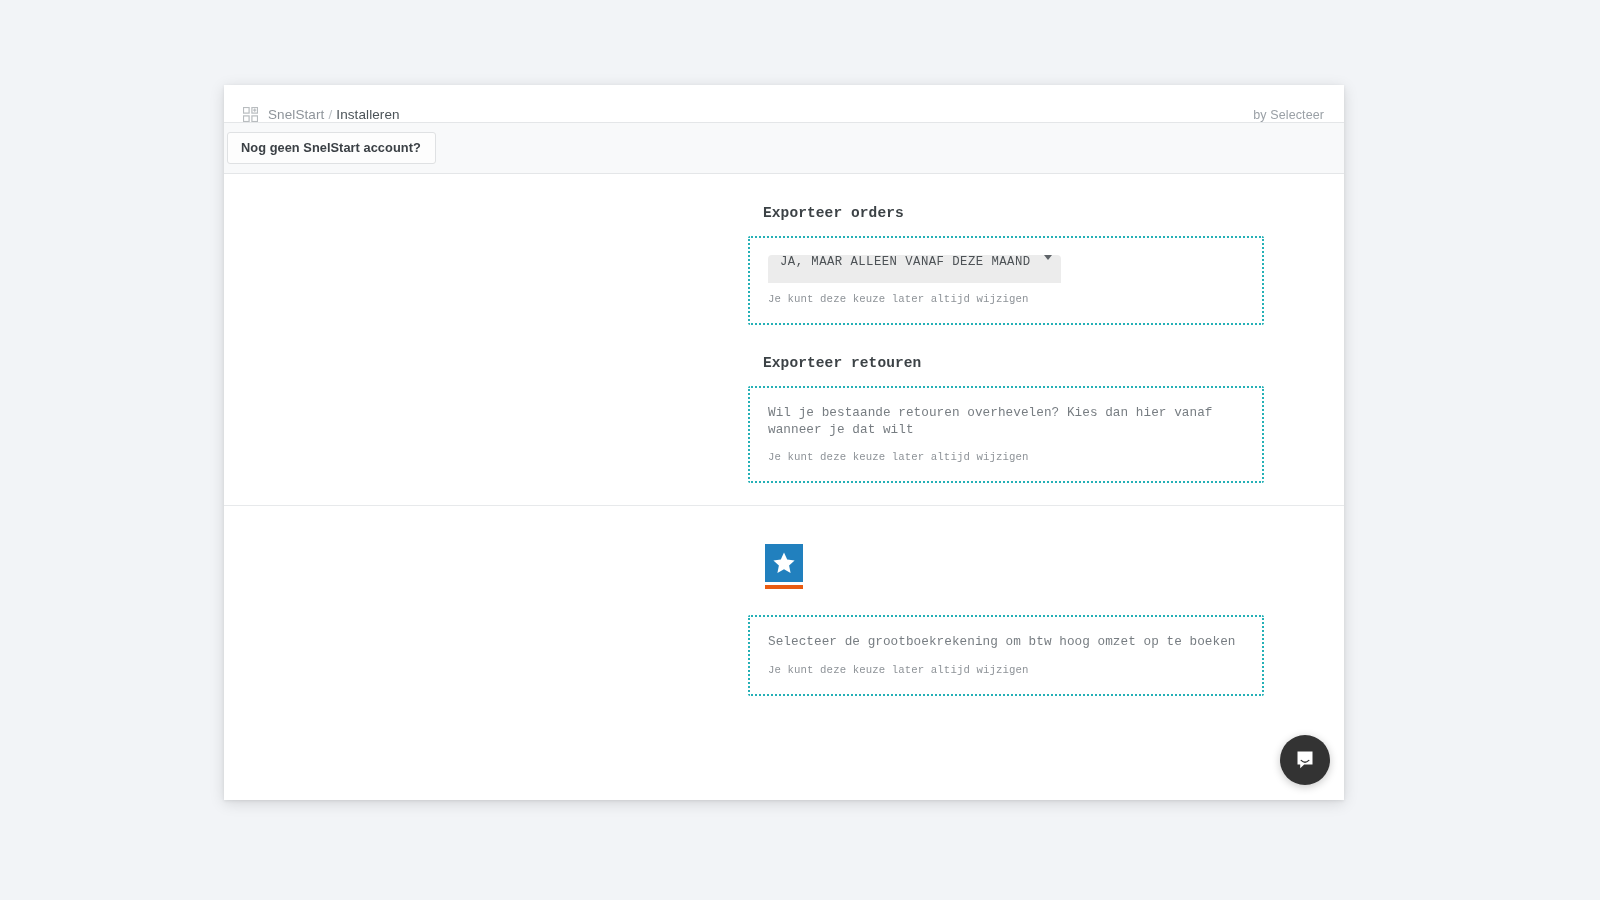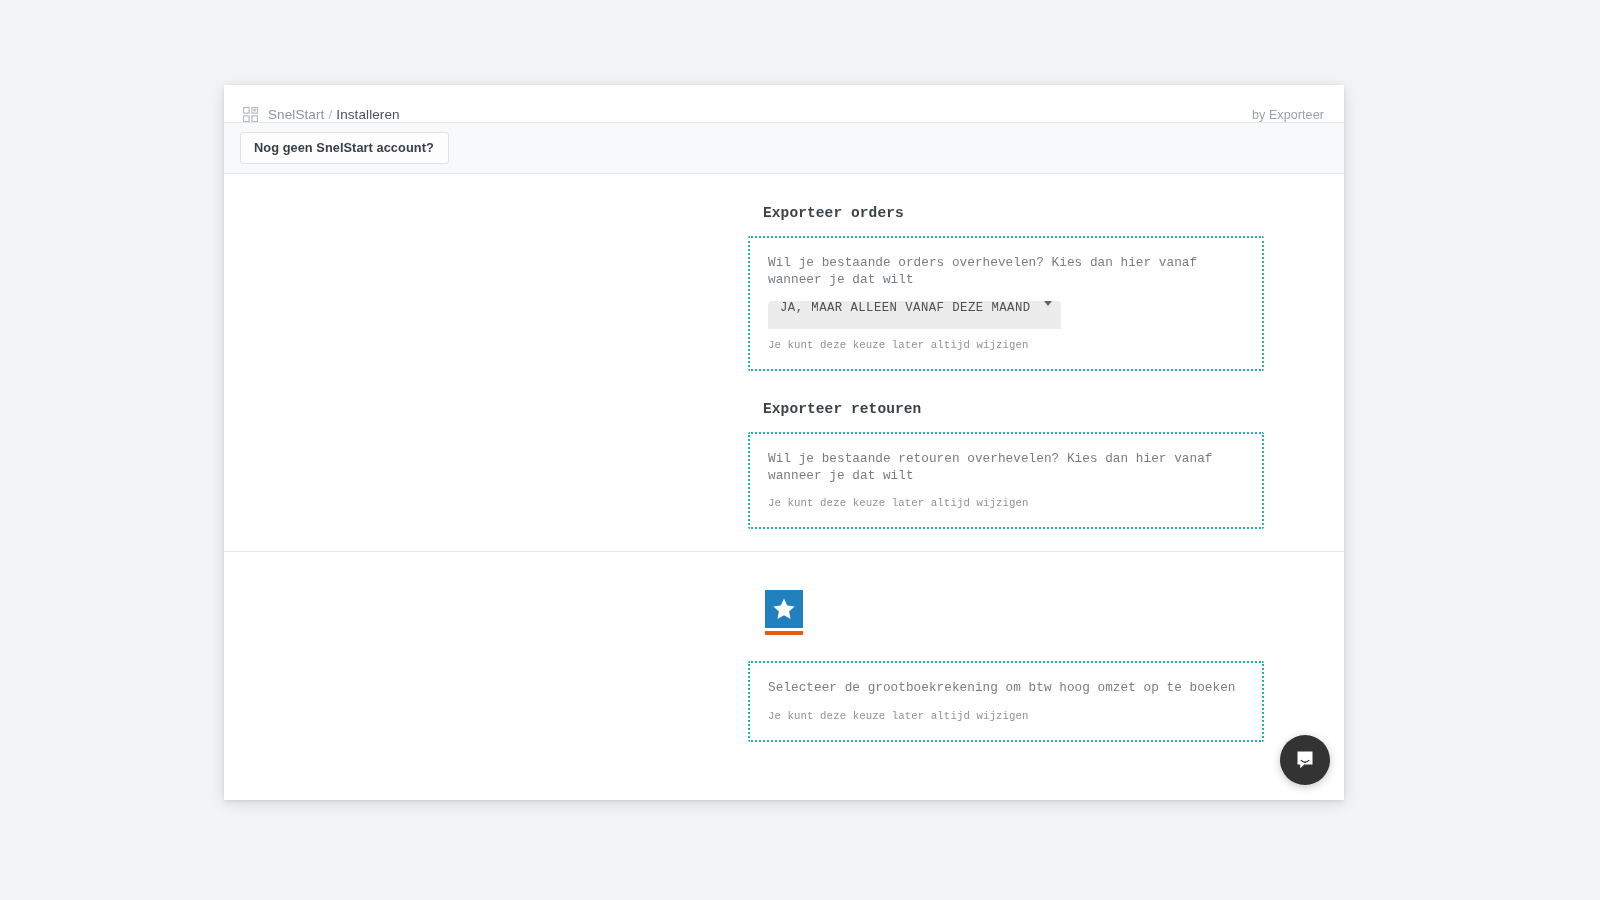--- a/index.html
+++ b/index.html
@@ -65,21 +65,21 @@
   }
 
   
   #toolbar {
     height: 51px;
     min-height: 51px;
     background: #f8f9fa;
     border-bottom: 1px solid #e4e6e8;
     display: flex;
     align-items: center;
-    padding-left: 16px;
+    padding-left: 3px;
   }
   #no-account-button {
     background: #fdfdfd;
     border: 1px solid #dfe1e3;
     border-radius: 3px;
     padding: 8px 14px 8px 13px;
     font-size: 12.8px;
     font-weight: bold;
     color: #3b4045;
     font-family: "Liberation Sans", sans-serif;
@@ -235,36 +235,35 @@
       <rect x="9.5" y="0.5" width="6" height="6" fill="none" stroke="#7f868c" stroke-width="1.3"></rect>
       <rect x="0.5" y="9.5" width="6" height="6" fill="none" stroke="#7f868c" stroke-width="1.3"></rect>
       <rect x="9.5" y="9.5" width="6" height="6" fill="none" stroke="#7f868c" stroke-width="1.3"></rect>
       <path d="M12.5 1.6 v3.4 M10.8 3.3 h3.4" stroke="#7f868c" stroke-width="1.3"></path>
     </svg>
 
     <div class="breadcrumb">
       <span>SnelStart</span><span class="sep">/</span><span class="current">Installeren</span>
     </div>
 
-    <div id="by-line">by Exporteer</div>
+    <div id="by-line">by Selecteer</div>
   </div>
 
   <div id="toolbar">
     <button id="no-account-button">Nog geen SnelStart account?</button>
   </div>
 
   <div id="content">
 
     <div class="panel">
       <div class="inner">
 
         <div class="section-title">Exporteer orders</div>
 
         <div class="field-box">
-          <div class="field-label">Wil je bestaande orders overhevelen? Kies dan hier vanaf wanneer je dat wilt</div>
           <div class="select-row">
             <div class="mdc-select">
               <span class="sel-text">JA, MAAR ALLEEN VANAF DEZE MAAND</span>
               <span class="caret"></span>
             </div>
           </div>
           <div class="field-help">Je kunt deze keuze later altijd wijzigen</div>
         </div>
 
         <div class="section-title">Exporteer retouren</div>

